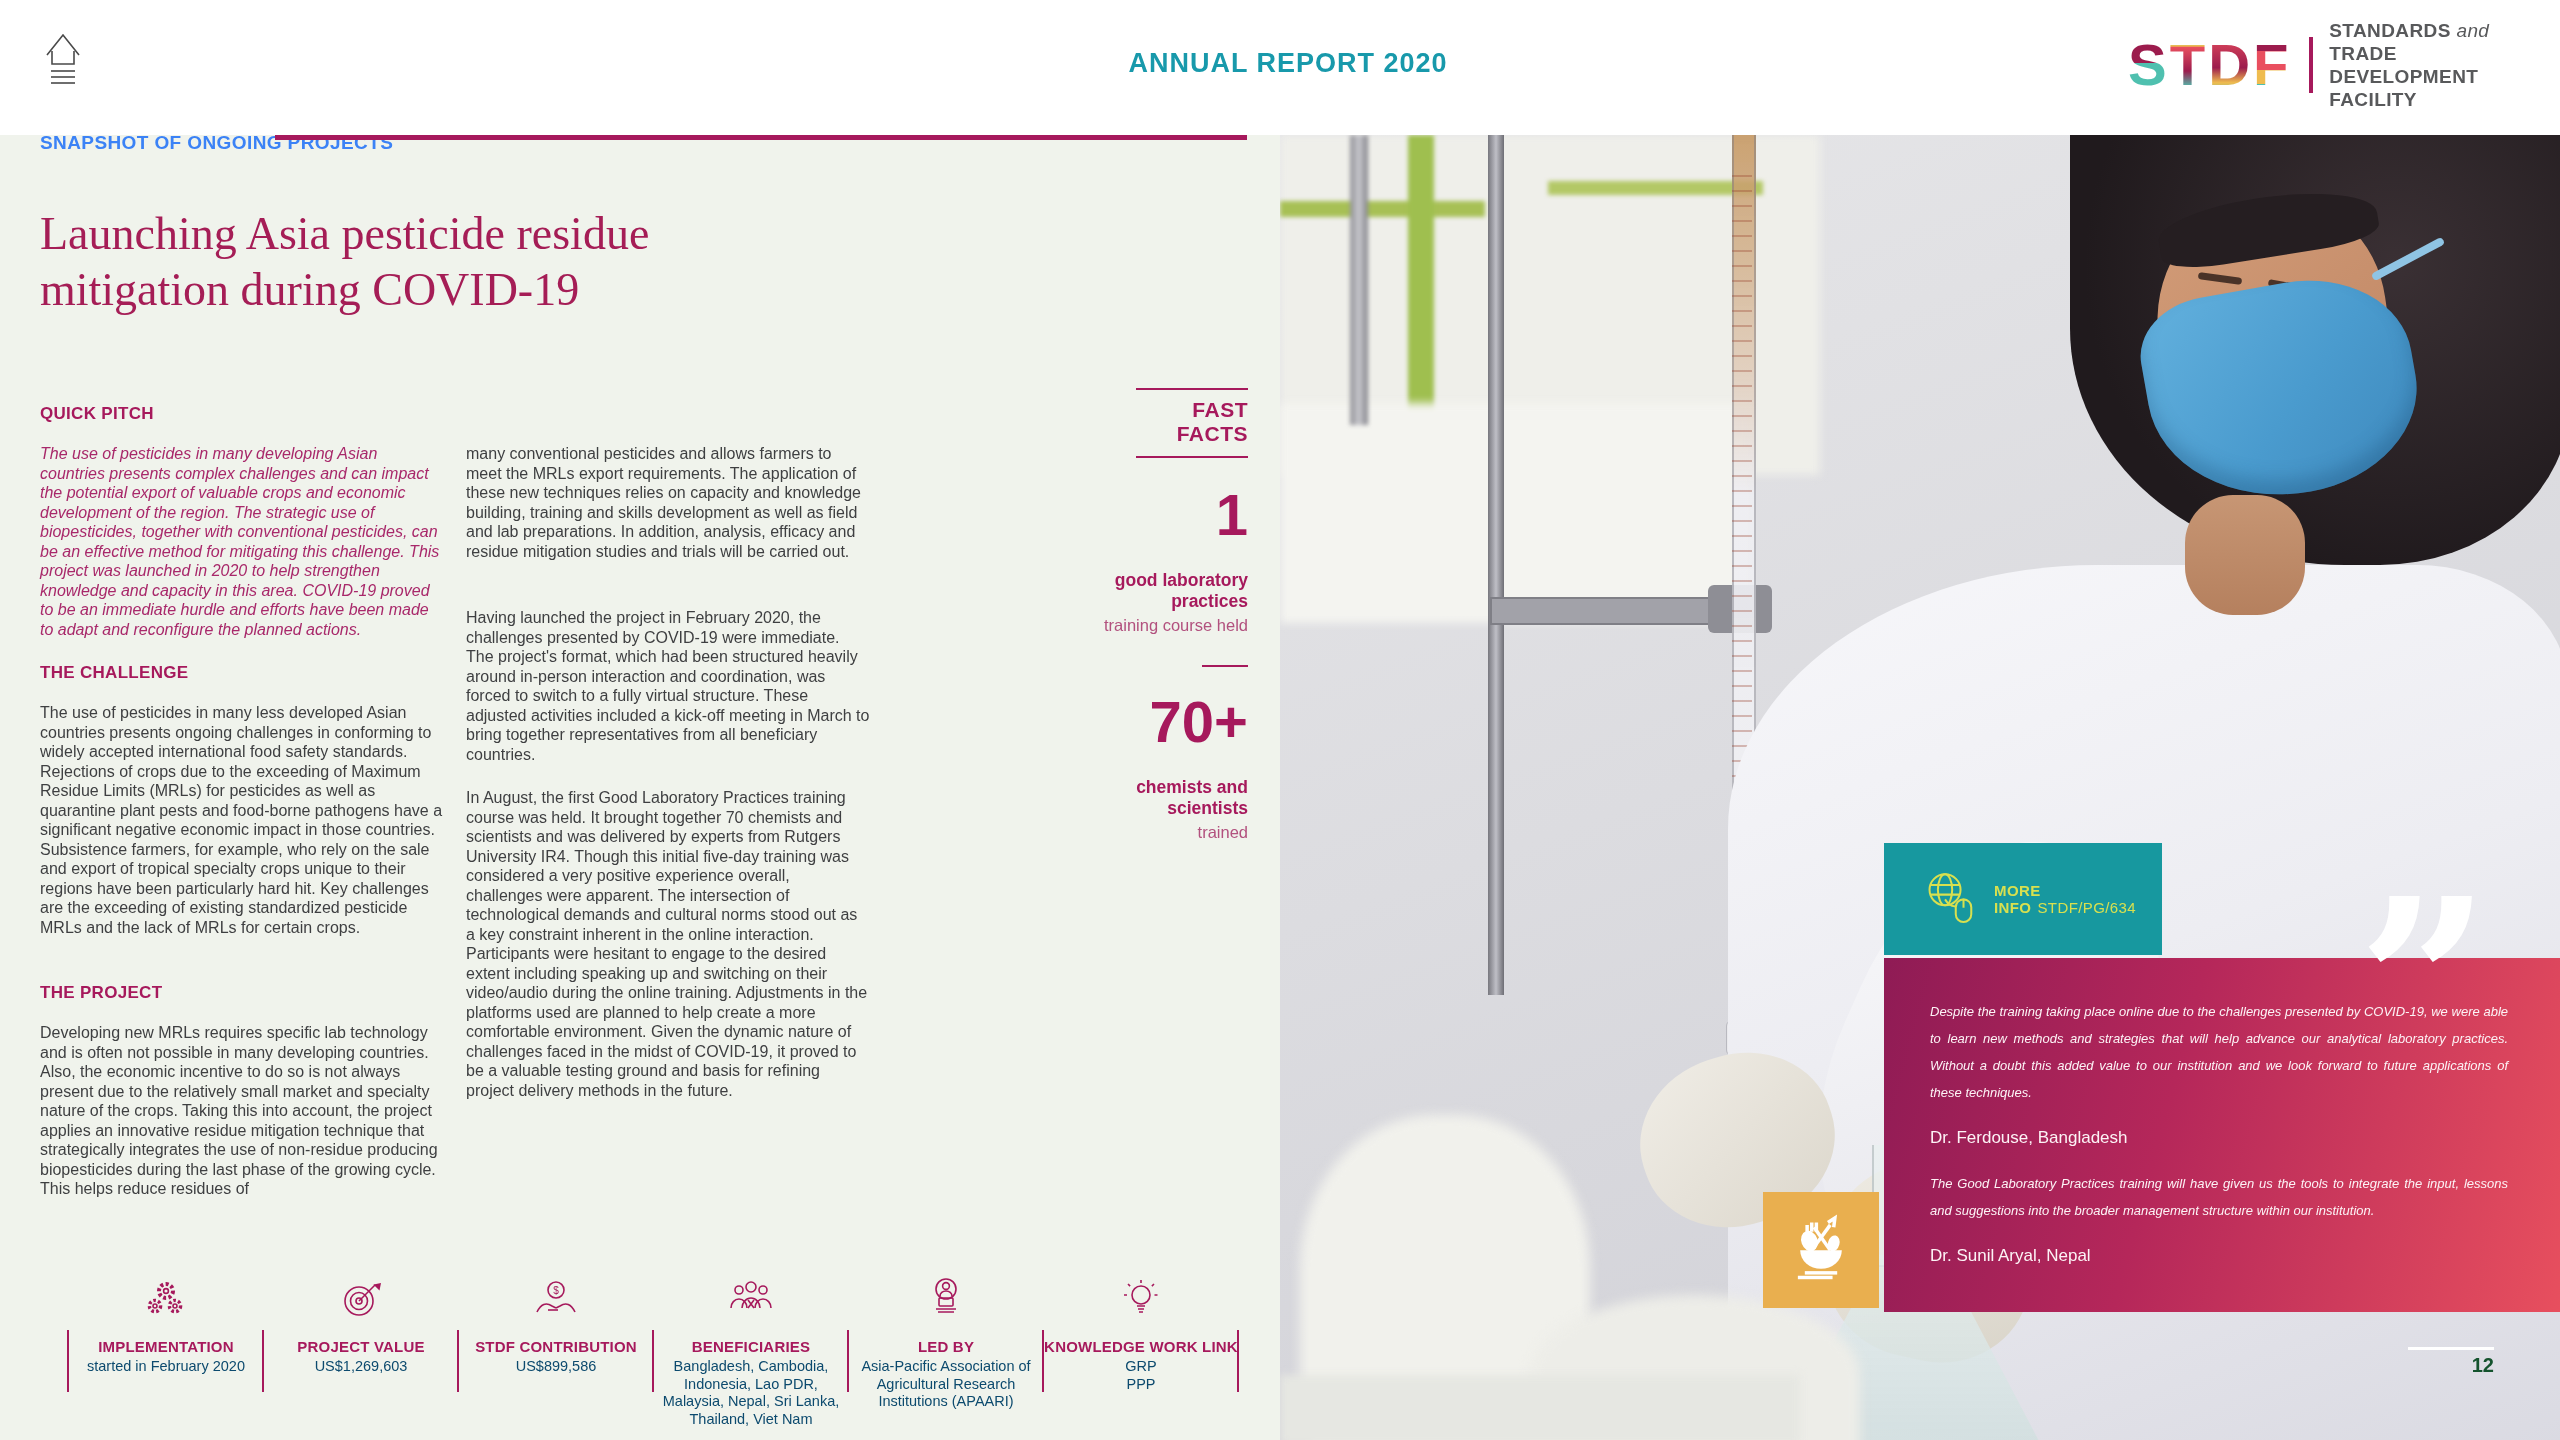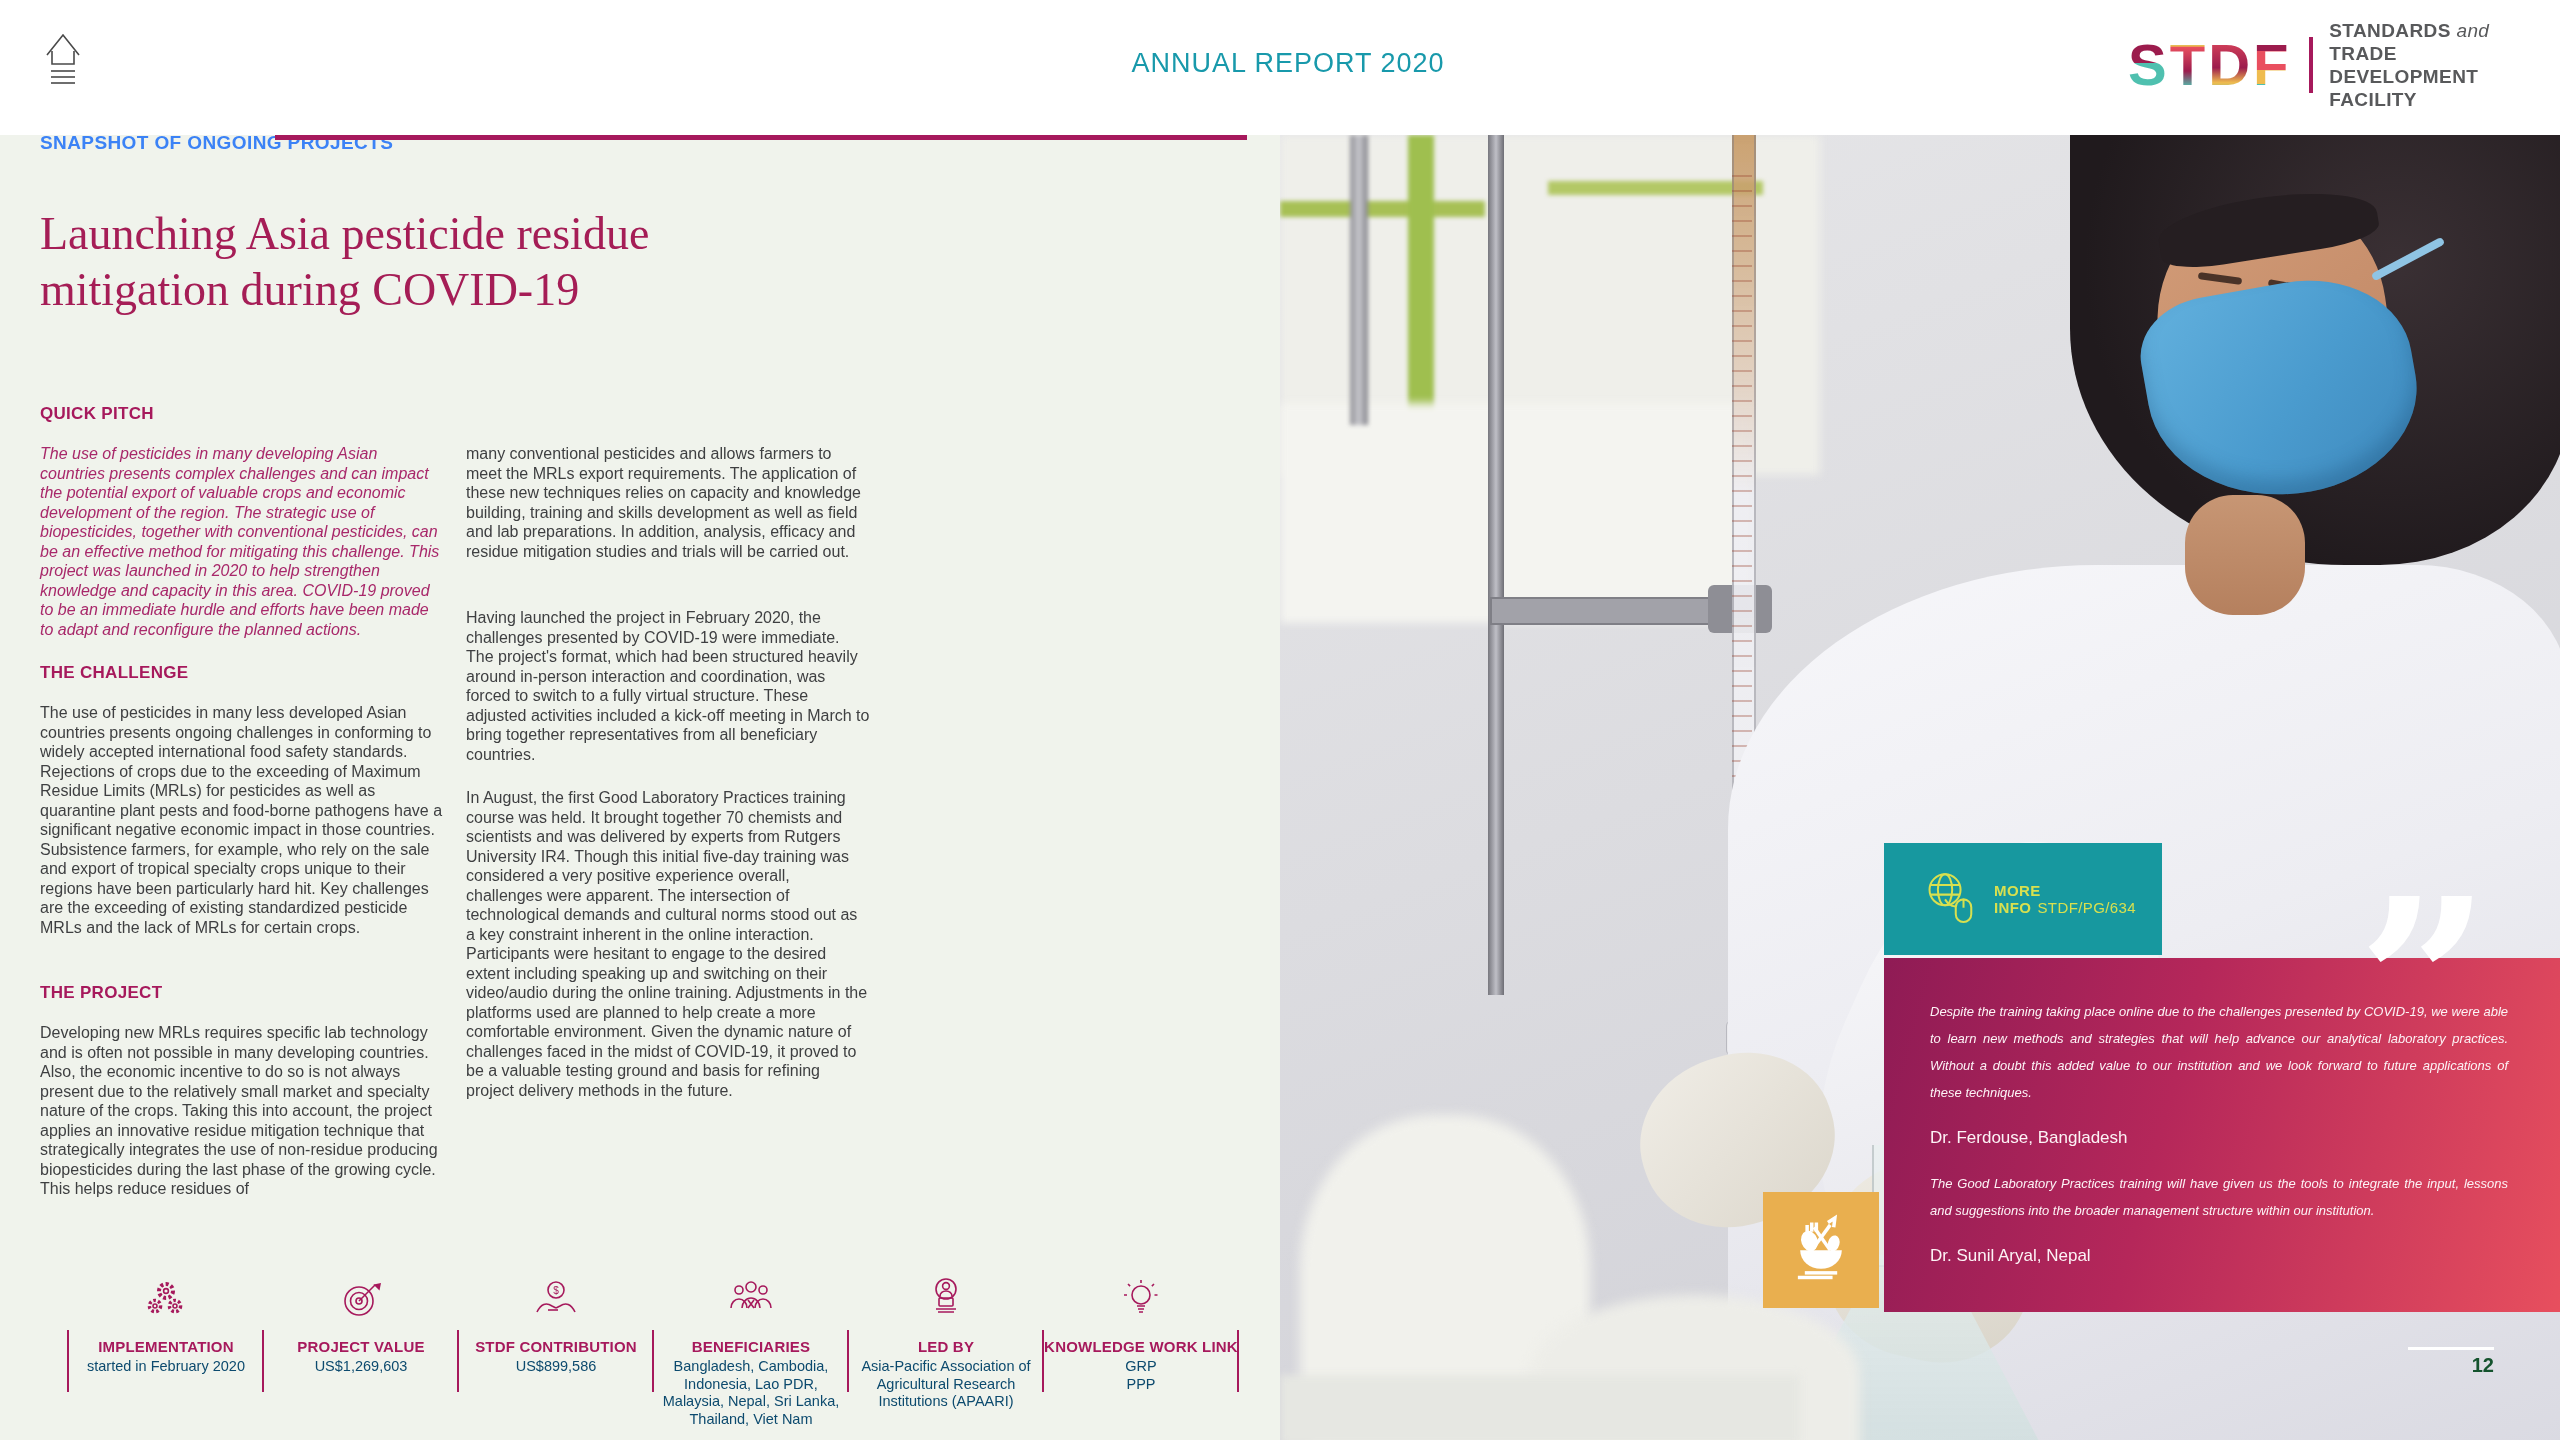--- a/index.html
+++ b/index.html
@@ -2,21 +2,21 @@
 <html><head>
 <meta charset="utf-8">
 <style>
   html,body{margin:0;padding:0;background:#ffffff;}
   .page{position:relative;width:2560px;height:1440px;overflow:hidden;background:#ffffff;
         font-family:"Liberation Sans",sans-serif;}
   .abs{position:absolute;}
 
   
   .header{left:0;top:0;width:2560px;height:135px;background:#ffffff;}
-  .report-title{left:16px;right:0;top:48px;text-align:center;font-size:27px;font-weight:400;
+  .report-title{left:16px;right:0;top:48px;text-align:center;font-size:27px;font-weight:700;
                 letter-spacing:1px;color:#1899AB;}
   .logo-wrap{left:2128px;top:30px;height:70px;display:flex;align-items:center;}
   .logo-letters{font-size:58px;font-weight:800;letter-spacing:3px;line-height:1;
                 font-family:"Liberation Sans",sans-serif;}
   .logo-letters span{-webkit-background-clip:text;background-clip:text;color:transparent;}
   .l-s{background-image:linear-gradient(180deg,#9C1C4D 0%,#9C1C4D 48%,#4FC0AF 48%,#4FC0AF 100%);}
   .l-t{background-image:linear-gradient(180deg,#4FC0AF 0%,#EFBC4F 22%,#E94F5F 23%,#9C1C4D 60%,#4FC0AF 85%);}
   .l-d{background-image:linear-gradient(180deg,#E94F5F 0%,#9C1C4D 55%,#EFBC4F 78%,#4FC0AF 100%);}
   .l-f{background-image:linear-gradient(180deg,#9C1C4D 0%,#9C1C4D 30%,#E94F5F 30%,#E94F5F 58%,#EFBC4F 58%,#EFBC4F 80%,#4FC0AF 80%);}
   .logo-sep{width:4px;height:56px;background:#A6195C;margin:0 16px 0 18px;}
@@ -117,20 +117,32 @@
   <div class="abs col-head" style="left:40px;top:663px;">THE CHALLENGE</div>
   <div class="abs body-par" style="left:40px;top:703px;">The use of pesticides in many less developed Asian countries presents ongoing challenges in conforming to widely accepted international food safety standards. Rejections of crops due to the exceeding of Maximum Residue Limits (MRLs) for pesticides as well as quarantine plant pests and food-borne pathogens have a significant negative economic impact in those countries. Subsistence farmers, for example, who rely on the sale and export of tropical specialty crops unique to their regions have been particularly hard hit. Key challenges are the exceeding of existing standardized pesticide MRLs and the lack of MRLs for certain crops.</div>
 
   <div class="abs col-head" style="left:40px;top:983px;">THE PROJECT</div>
   <div class="abs body-par" style="left:40px;top:1023px;">Developing new MRLs requires specific lab technology and is often not possible in many developing countries. Also, the economic incentive to do so is not always present due to the relatively small market and specialty nature of the crops. Taking this into account, the project applies an innovative residue mitigation technique that strategically integrates the use of non-residue producing biopesticides during the last phase of the growing cycle. This helps reduce residues of</div>
 
   <div class="abs body-par" style="left:466px;top:444px;">many conventional pesticides and allows farmers to meet the MRLs export requirements. The application of these new techniques relies on capacity and knowledge building, training and skills development as well as field and lab preparations. In addition, analysis, efficacy and residue mitigation studies and trials will be carried out.</div>
   <div class="abs body-par" style="left:466px;top:608px;">Having launched the project in February 2020, the challenges presented by COVID-19 were immediate. The project's format, which had been structured heavily around in-person interaction and coordination, was forced to switch to a fully virtual structure. These adjusted activities included a kick-off meeting in March to bring together representatives from all beneficiary countries.</div>
   <div class="abs body-par" style="left:466px;top:788px;">In August, the first Good Laboratory Practices training course was held. It brought together 70 chemists and scientists and was delivered by experts from Rutgers University IR4. Though this initial five-day training was considered a very positive experience overall, challenges were apparent. The intersection of technological demands and cultural norms stood out as a key constraint inherent in the online interaction. Participants were hesitant to engage to the desired extent including speaking up and switching on their video/audio during the online training. Adjustments in the platforms used are planned to help create a more comfortable environment. Given the dynamic nature of challenges faced in the midst of COVID-19, it proved to be a valuable testing ground and basis for refining project delivery methods in the future.</div>
 
+  <div class="abs ff">
+    <div class="ff-headbox">
+      <div class="ff-head">FAST FACTS</div>
+    </div>
+    <div class="ff-num">1</div>
+    <div class="ff-bold"><span class="constrain1">good laboratory practices</span></div>
+    <div class="ff-light">training course held</div>
+    <div class="ff-div"></div>
+    <div class="ff-num" style="margin-top:0;">70+</div>
+    <div class="ff-bold"><span class="constrain2">chemists and scientists</span></div>
+    <div class="ff-light">trained</div>
+  </div>
 
   <div class="abs stat-div" style="left:67px;"></div>
   <div class="abs stat-div" style="left:262px;"></div>
   <div class="abs stat-div" style="left:457px;"></div>
   <div class="abs stat-div" style="left:652px;"></div>
   <div class="abs stat-div" style="left:847px;"></div>
   <div class="abs stat-div" style="left:1042px;"></div>
   <div class="abs stat-div" style="left:1237px;"></div>
 
   <div class="abs stat" style="left:68px;">

